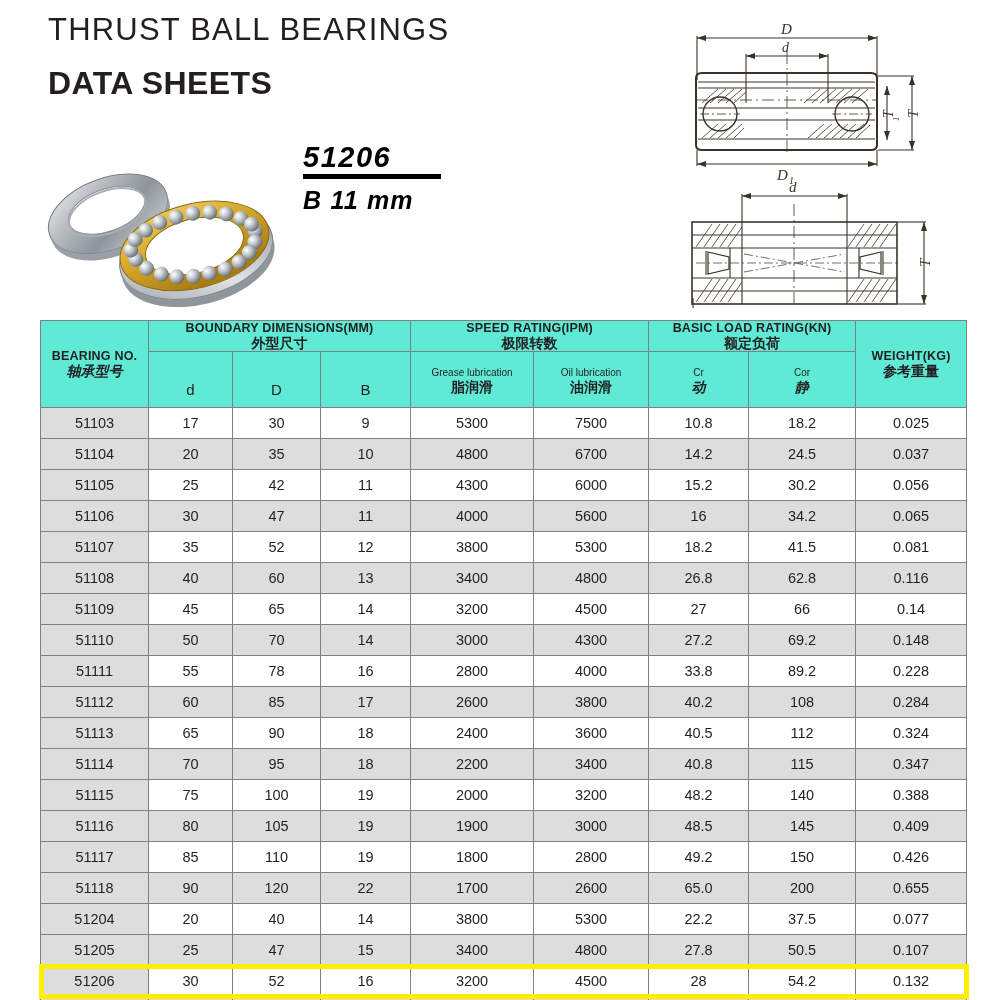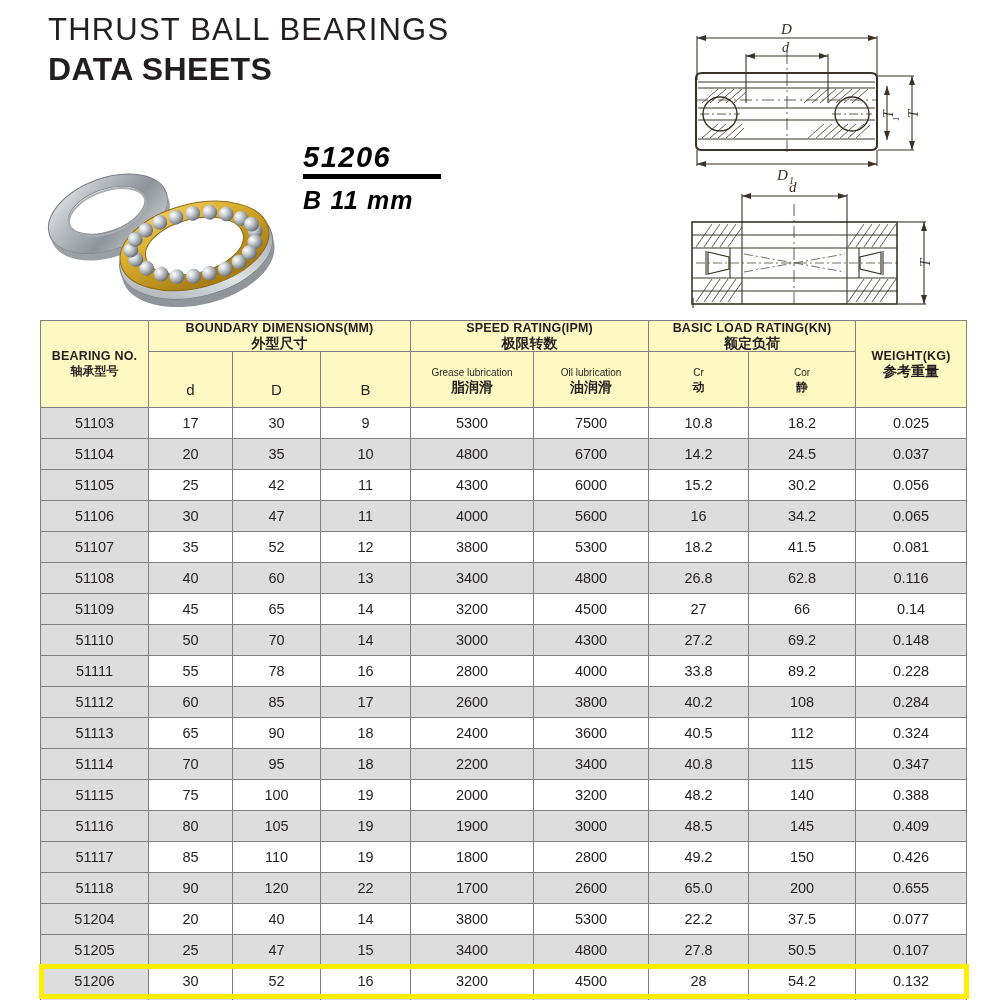--- a/index.html
+++ b/index.html
@@ -37,21 +37,21 @@
     line-height: 36px;
     font-weight: 400;
   }
   #title-line2 {
     font-size: 32px;
     font-weight: bold;
     letter-spacing: 0.4px;
     color: #231f20;
     white-space: nowrap;
     line-height: 38px;
-    margin-top: 2px;
+    margin-top: 16px;
   }
 
   
   #product-photo {
     position: absolute;
     left: 46px;
     top: 152px;
     width: 262px;
     height: 155px;
   }
@@ -113,21 +113,21 @@
   }
   table.datatable td, table.datatable th {
     border: 1px solid #808080;
     padding: 0;
     text-align: center;
     vertical-align: middle;
     font-weight: normal;
     color: #231f20;
   }
   thead td {
-    background: #fef9c3;
+    background: #5eead4;
   }
   td.hdr-main {
     text-align: left;
     padding: 6px 0 7px 8px;
     line-height: 15px;
     vertical-align: top;
   }
   td.hdr-sub {
     text-align: left;
     padding: 4px 0 5px 8px;
@@ -151,23 +151,24 @@
     font-size: 10px;
     font-weight: normal;
     white-space: nowrap;
   }
   .hdr-cn {
     font-size: 14px;
     font-weight: bold;
     white-space: nowrap;
   }
   .hdr-cn-bold {
-    font-size: 12px;
+    font-size: 14px;
     font-weight: bold;
     white-space: nowrap;
+    font-style: italic;
   }
   .hdr-dim {
     font-size: 15px;
     font-weight: normal;
   }
 
   tbody td {
     height: 30px;
     font-size: 14.5px;
   }

